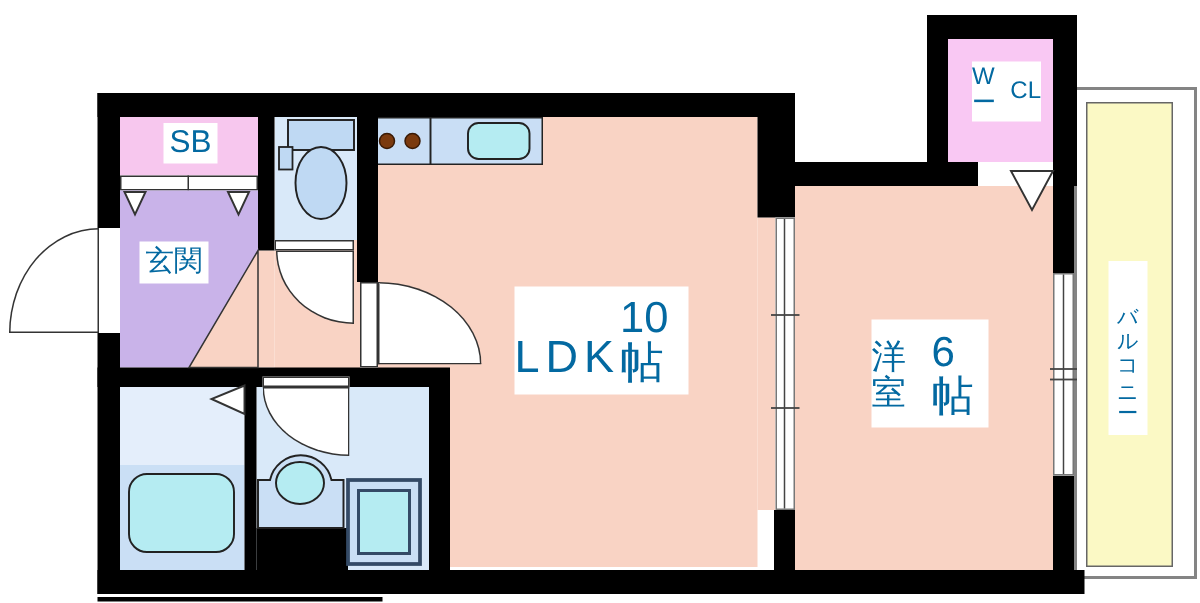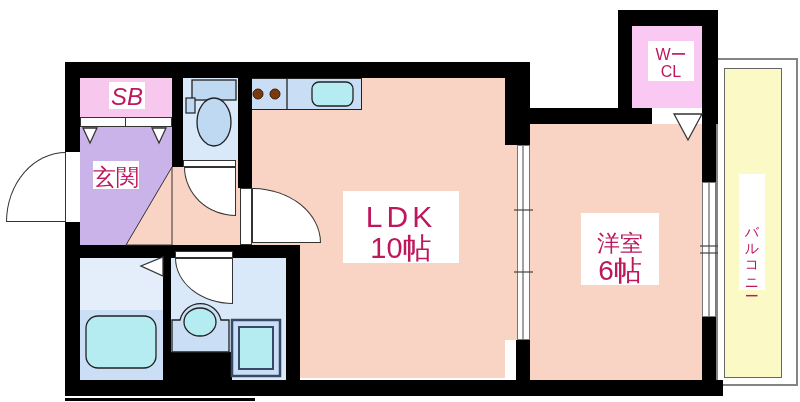--- a/index.html
+++ b/index.html
@@ -4,22 +4,22 @@
 <style>
   html,body{margin:0;padding:0;background:#ffffff;}
   .plan{position:relative;width:800px;height:402px;background:#fff;
         font-family:"Liberation Sans",sans-serif;overflow:hidden;}
   .abs{position:absolute;box-sizing:border-box;}
   .wall{position:absolute;background:var(--wall);box-sizing:border-box;}
   .room{position:absolute;box-sizing:border-box;}
   .opening{position:absolute;background:#fff;box-sizing:border-box;}
   .leaf{position:absolute;background:#fff;border:1px solid var(--line);box-sizing:border-box;}
   .arc{position:absolute;background:#fff;border:1px solid var(--line);box-sizing:border-box;}
-  .label{position:absolute;background:var(--label_bg);color:#be185d;display:flex;
-         flex-direction:column;align-items:center;justify-content:flex-end;
+  .label{position:absolute;background:var(--label_bg);color:#0369a1;display:flex;
+         flex-direction:row;align-items:center;justify-content:center;
          line-height:1.05;box-sizing:border-box;}
   .vtext{writing-mode:vertical-rl;text-orientation:mixed;letter-spacing:2px;}
   svg.overlay{position:absolute;left:0;top:0;pointer-events:none;}
 </style>
 </head>
 <body>
 
 <div class="plan">
 
   <div class="abs" style="left:716px;top:58px;width:82px;height:328px;background:#fff;border:2px solid var(--balcony_frame_border);"></div>
@@ -118,25 +118,25 @@
     <span style="font-size:30px;letter-spacing:4px;margin-top:24px;">LDK</span>
     <span style="font-size:29px;">10帖</span>
   </div>
 
   <div class="label" style="left:581px;top:213px;width:78px;height:72px;">
     <span style="font-size:23px;">洋室</span>
     <span style="font-size:28px;">6帖</span>
   </div>
 
   <div class="label" style="left:93px;top:161px;width:46px;height:28px;">
-    <span style="font-size:23px;">玄関</span>
+    <span style="font-size:19px;">玄関</span>
   </div>
 
   <div class="label" style="left:109px;top:82px;width:36px;height:27px;">
-    <span style="font-size:24px;font-style:italic;">SB</span>
+    <span style="font-size:21px;">SB</span>
   </div>
 
   <div class="label" style="left:648px;top:41px;width:46px;height:40px;">
     <span style="font-size:16px;">Wー</span>
     <span style="font-size:16px;">CL</span>
   </div>
 
   <div class="label" style="left:739px;top:174px;width:26px;height:116px;">
     <span class="vtext" style="font-size:14px;">バルコニー</span>
   </div>

